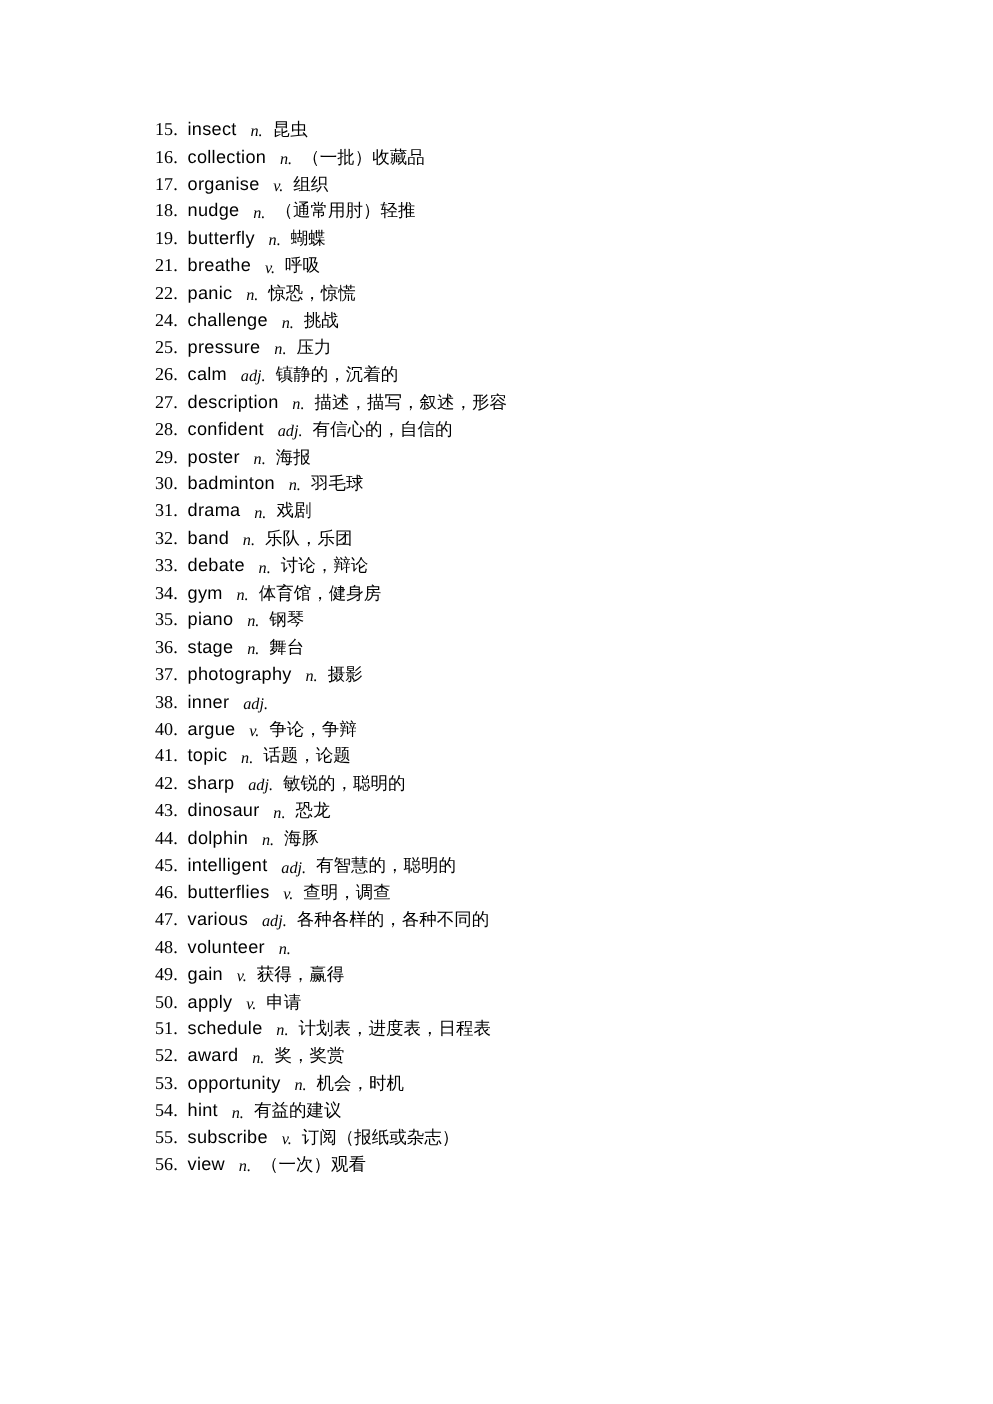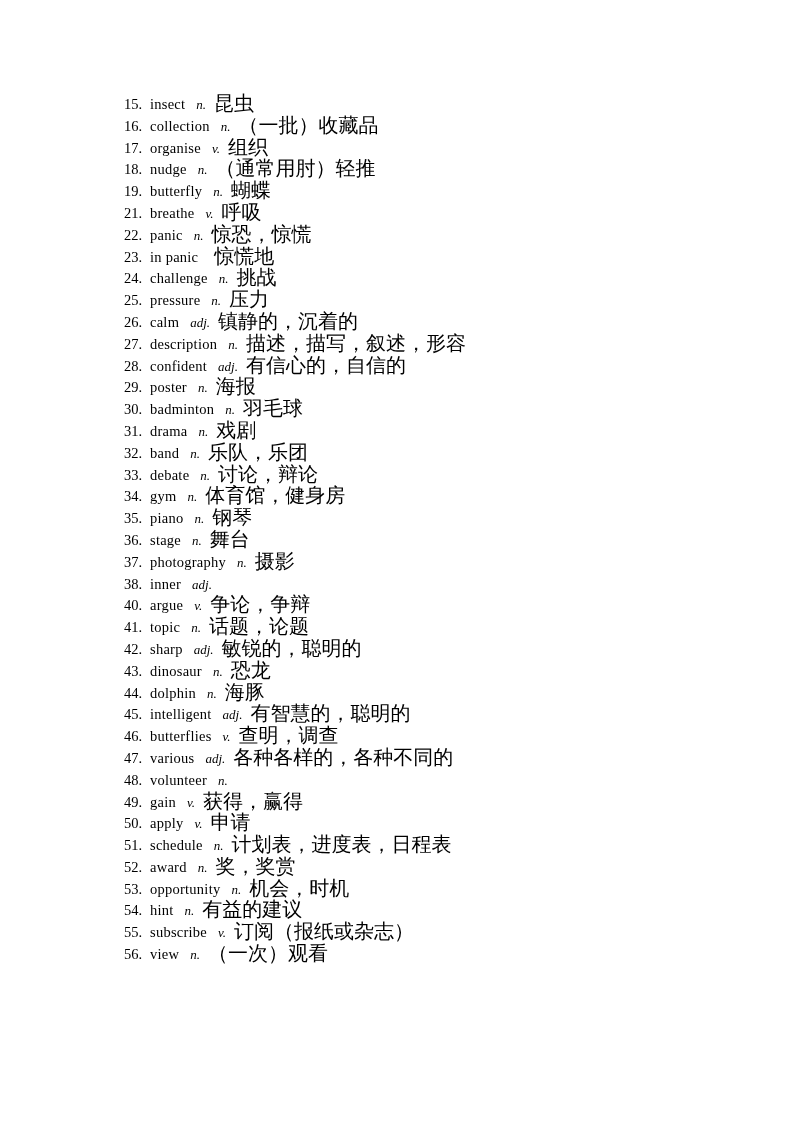--- a/index.html
+++ b/index.html
@@ -37,37 +37,37 @@
   .entry-num {
     flex: 0 0 auto;
     width: 26px;
     text-align: left;
     font-size: 14.5px;
     font-family: "Liberation Serif", "DejaVu Serif", serif;
   }
   .entry-word {
     flex: 0 0 auto;
     font-size: 14.5px;
-    font-family: Liberation Serif, serif;
+    font-family: Liberation Sans, sans-serif;
     letter-spacing: 0.25px;
   }
   .entry-pos {
     flex: 0 0 auto;
     font-style: italic;
     font-size: 13px;
     font-family: "Liberation Serif", "DejaVu Serif", serif;
     margin-left: 11px;
   }
   .entry-pos:empty {
     margin-left: 0;
   }
   .entry-def {
     flex: 0 0 auto;
-    font-size: 20px;
-    font-family: Liberation Mono, monospace;
+    font-size: 14px;
+    font-family: Liberation Serif, serif;
     margin-left: 8px;
   }
   .entry-pos:empty + .entry-def {
     margin-left: 16px;
   }
 </style>
 </head>
 <body>
 
 <div id="page">
@@ -108,26 +108,20 @@
         <span class="entry-pos">v.</span>
         <span class="entry-def">呼吸</span>
       </div>
       <div class="vocab-entry">
         <span class="entry-num">22.</span>
         <span class="entry-word">panic</span>
         <span class="entry-pos">n.</span>
         <span class="entry-def">惊恐，惊慌</span>
       </div>
       <div class="vocab-entry">
-        <span class="entry-num">23.</span>
-        <span class="entry-word">in panic</span>
-        <span class="entry-pos"></span>
-        <span class="entry-def">惊慌地</span>
-      </div>
-      <div class="vocab-entry">
         <span class="entry-num">24.</span>
         <span class="entry-word">challenge</span>
         <span class="entry-pos">n.</span>
         <span class="entry-def">挑战</span>
       </div>
       <div class="vocab-entry">
         <span class="entry-num">25.</span>
         <span class="entry-word">pressure</span>
         <span class="entry-pos">n.</span>
         <span class="entry-def">压力</span>

